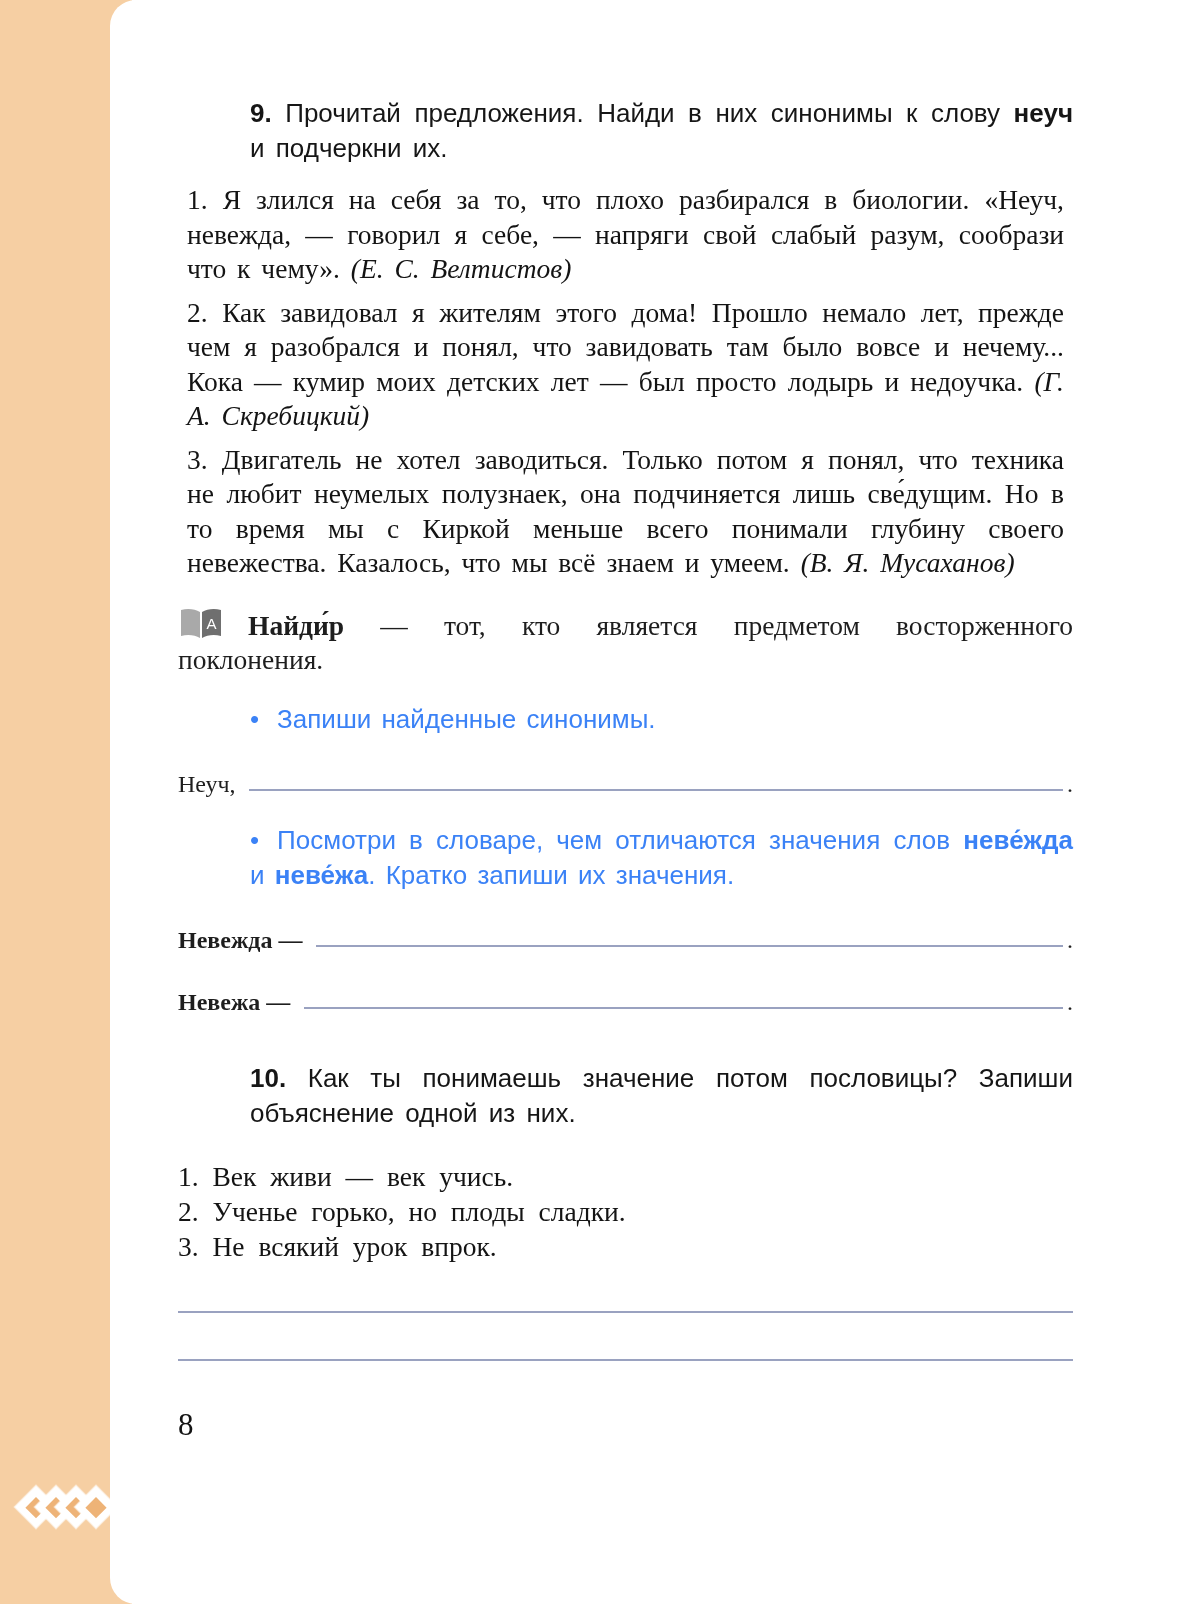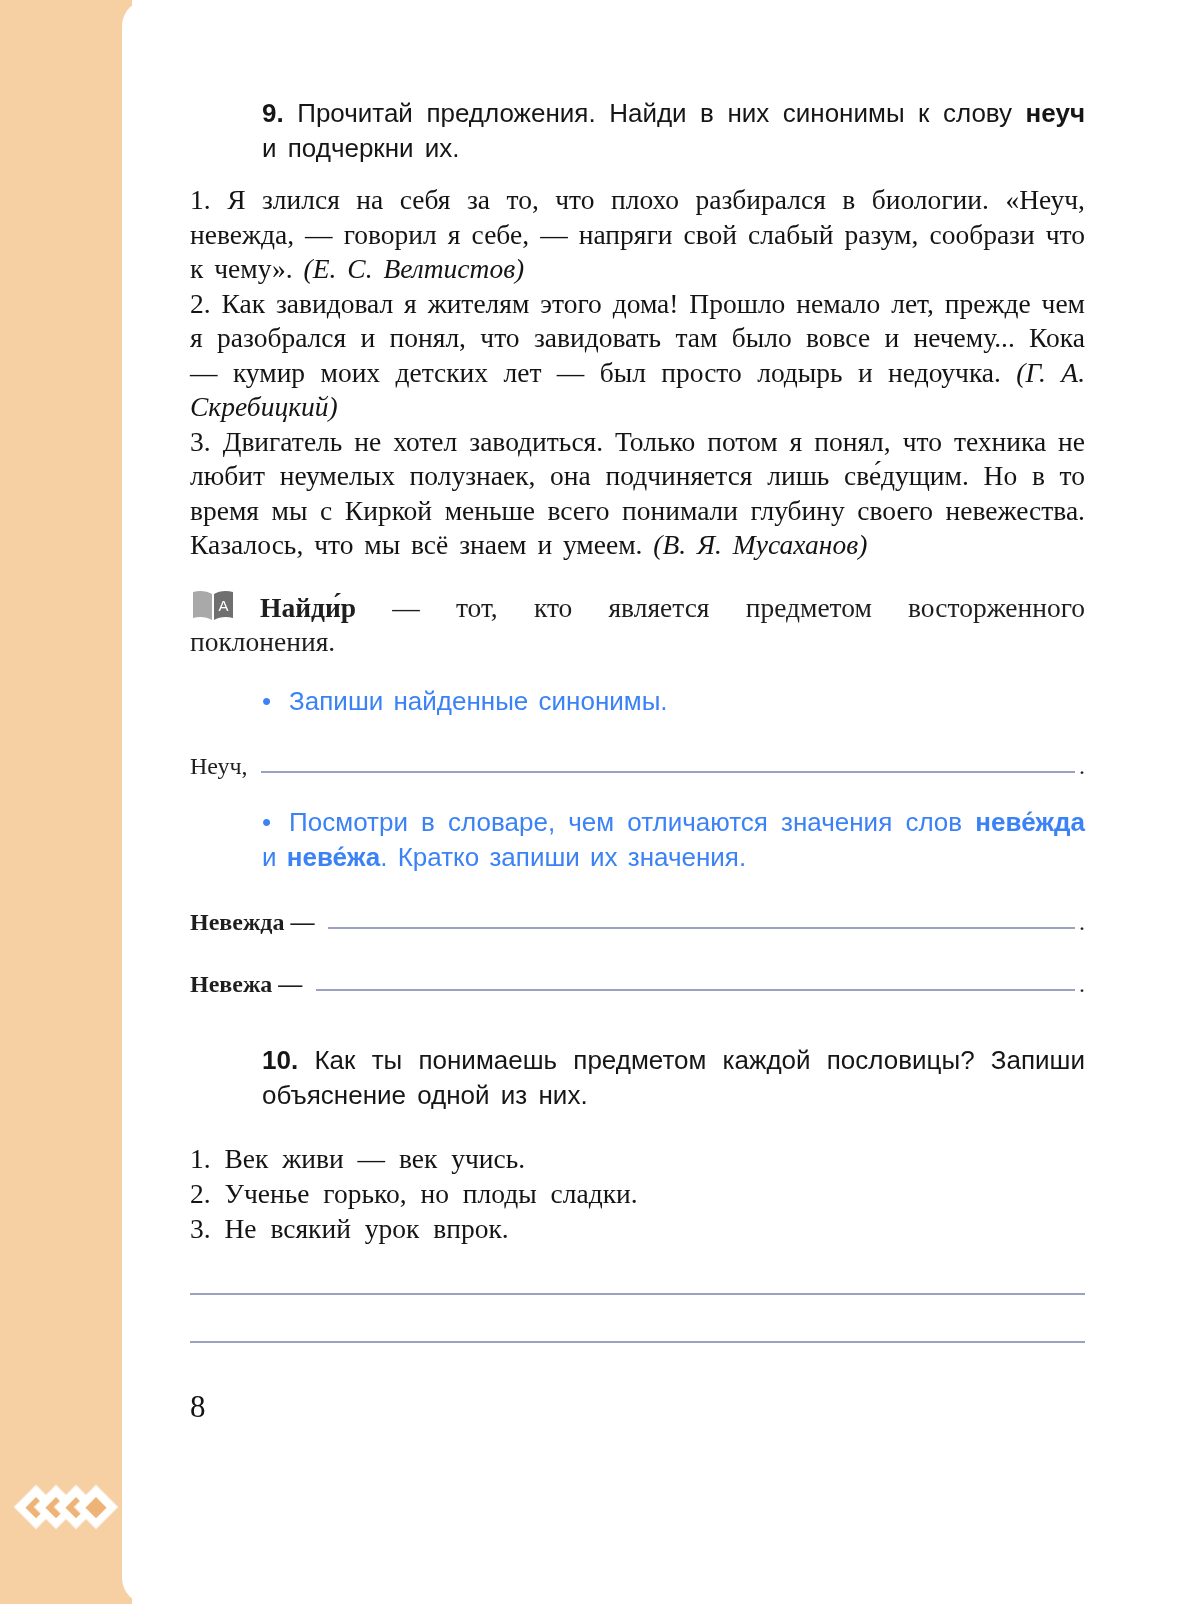--- a/index.html
+++ b/index.html
@@ -42,21 +42,21 @@
     justify-content: center;
     box-shadow: 0 0 0 1px rgba(255,255,255,0.6);
   }
   .d-inner {
     width: 15px; height: 15px;
     background: #eeb377;
   }
   
   .sheet {
     position: absolute;
-    left: 122px; top: 0;
+    left: 110px; top: 0;
     width: 1078px;
     height: 1604px;
     background: #ffffff;
     border-radius: 26px 0 0 26px;
     box-sizing: border-box;
     padding: 96px 115px 0 68px;
     color: #1e1e1e;
   }
   
   .instr {
@@ -65,21 +65,21 @@
     line-height: 1.33;
     text-align: justify;
     margin: 0 0 0 72px;
     word-spacing: 4px;
     color: #161616;
   }
   .instr b { font-weight: 700; }
   
   .body-block { margin-top: 18px; }
   .body-block p {
-    margin: 0;
+    margin: 9px;
     font-size: 27.5px;
     line-height: 1.255;
     text-align: justify;
     word-spacing: 4px;
     color: #141414;
   }
   .author { font-style: italic; }
   
   .definition {
     margin: 26px 0 0 0;
@@ -214,21 +214,21 @@
       <span>.</span>
     </div>
 
     <div class="fill">
       <span class="lbl bold">Невежа —</span>
       <span class="wline"></span>
       <span>.</span>
     </div>
 
     <p class="instr" style="margin-top:44px;"><b>10.</b>
-      <span>Как ты понимаешь предметом каждой пословицы? Запиши объяснение одной из них.</span></p>
+      <span>Как ты понимаешь значение потом пословицы? Запиши объяснение одной из них.</span></p>
 
     <div class="proverbs">
       <p><span>1.</span>
         <span>Век живи — век учись.</span></p>
       <p><span>2.</span>
         <span>Ученье горько, но плоды сладки.</span></p>
       <p><span>3.</span>
         <span>Не всякий урок впрок.</span></p>
     </div>
 

